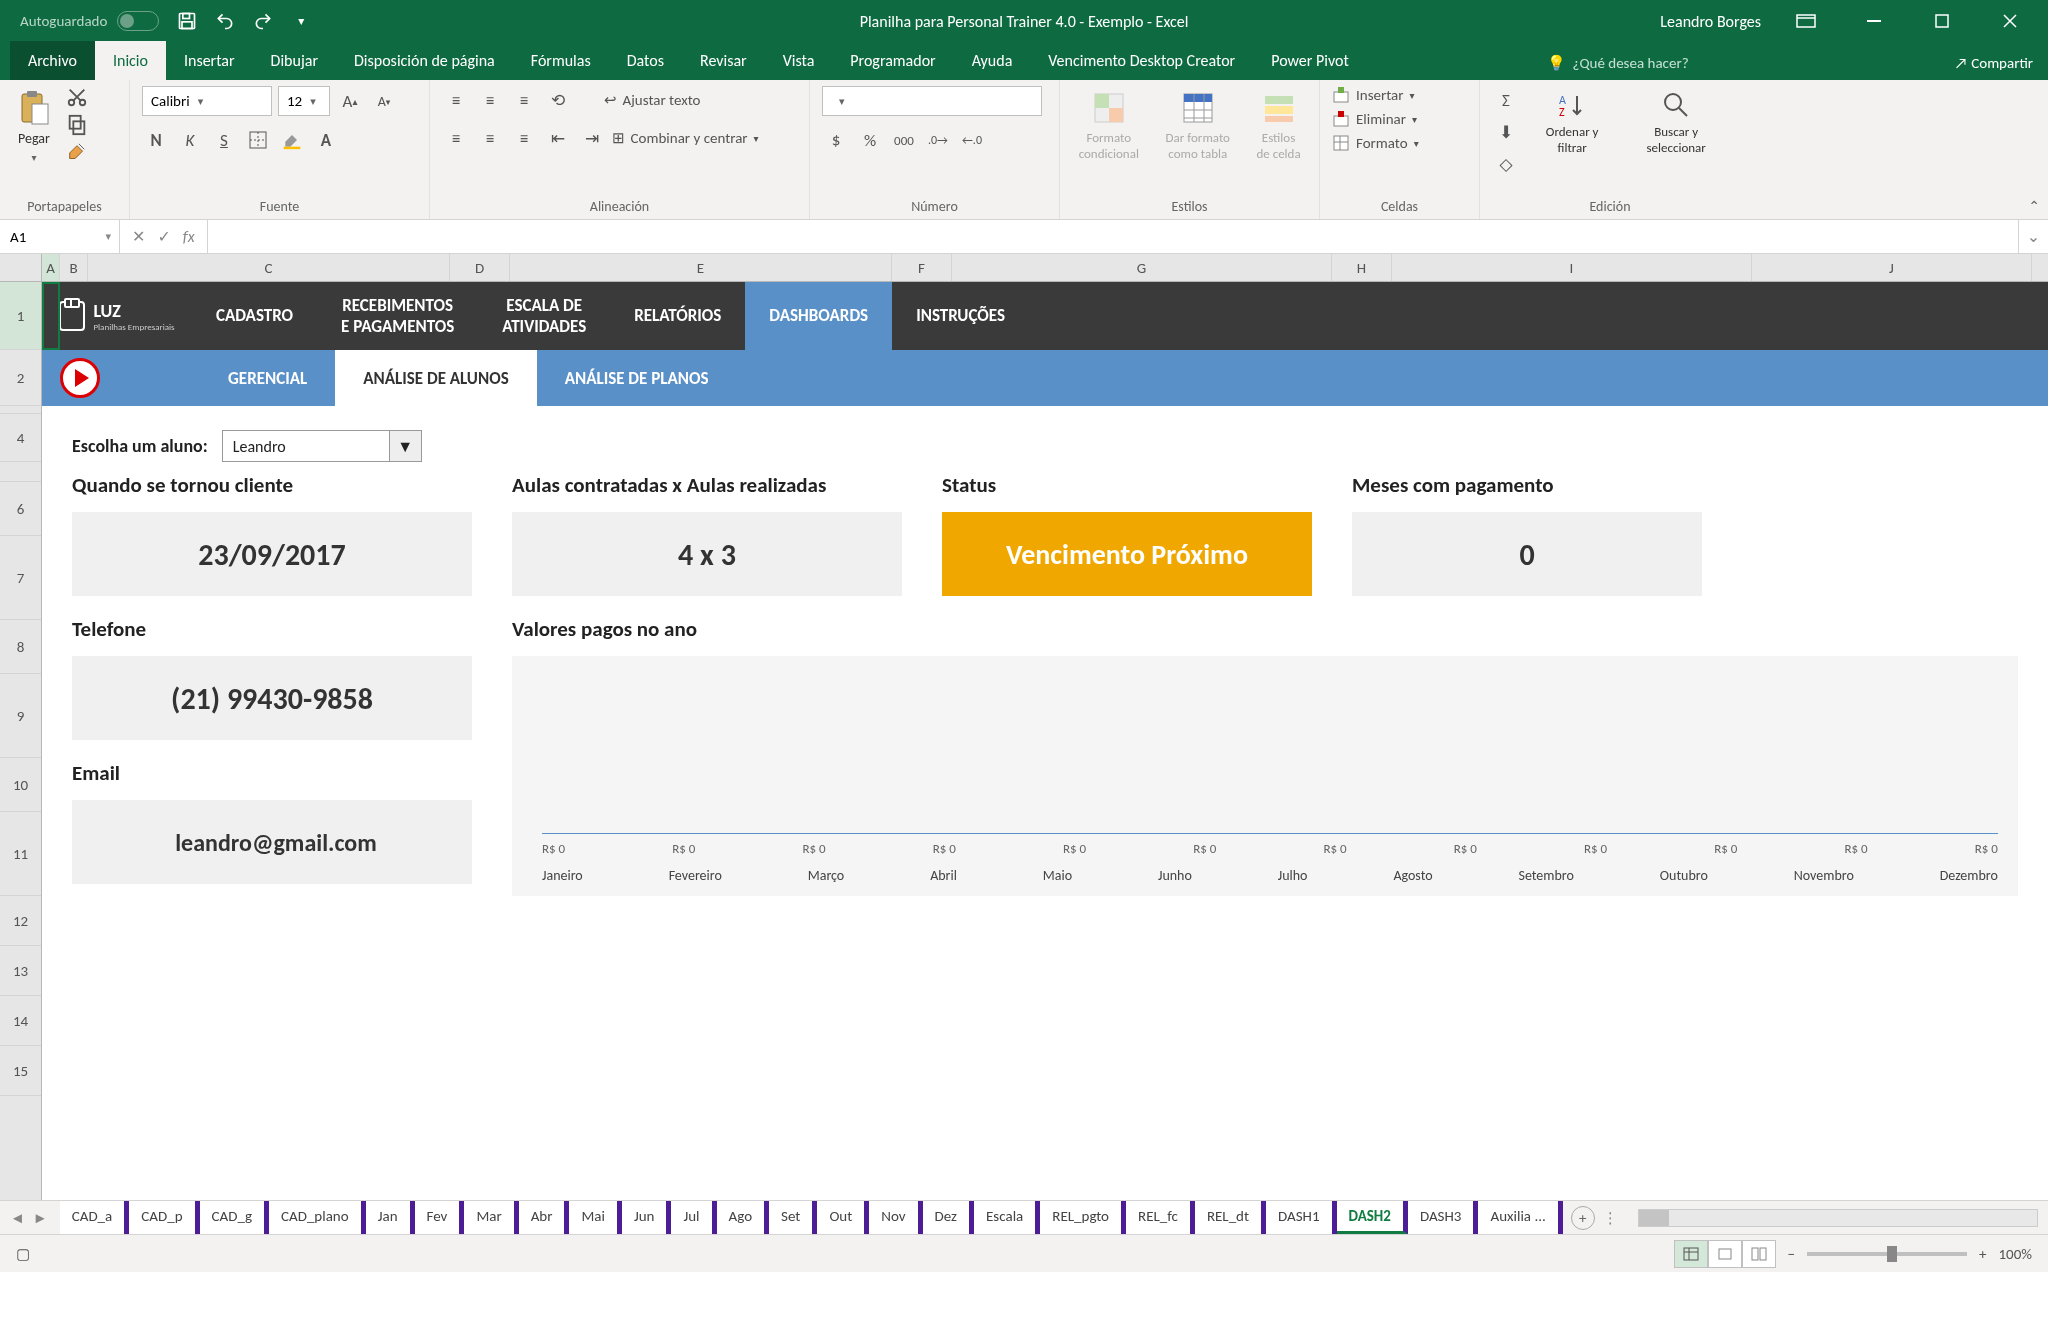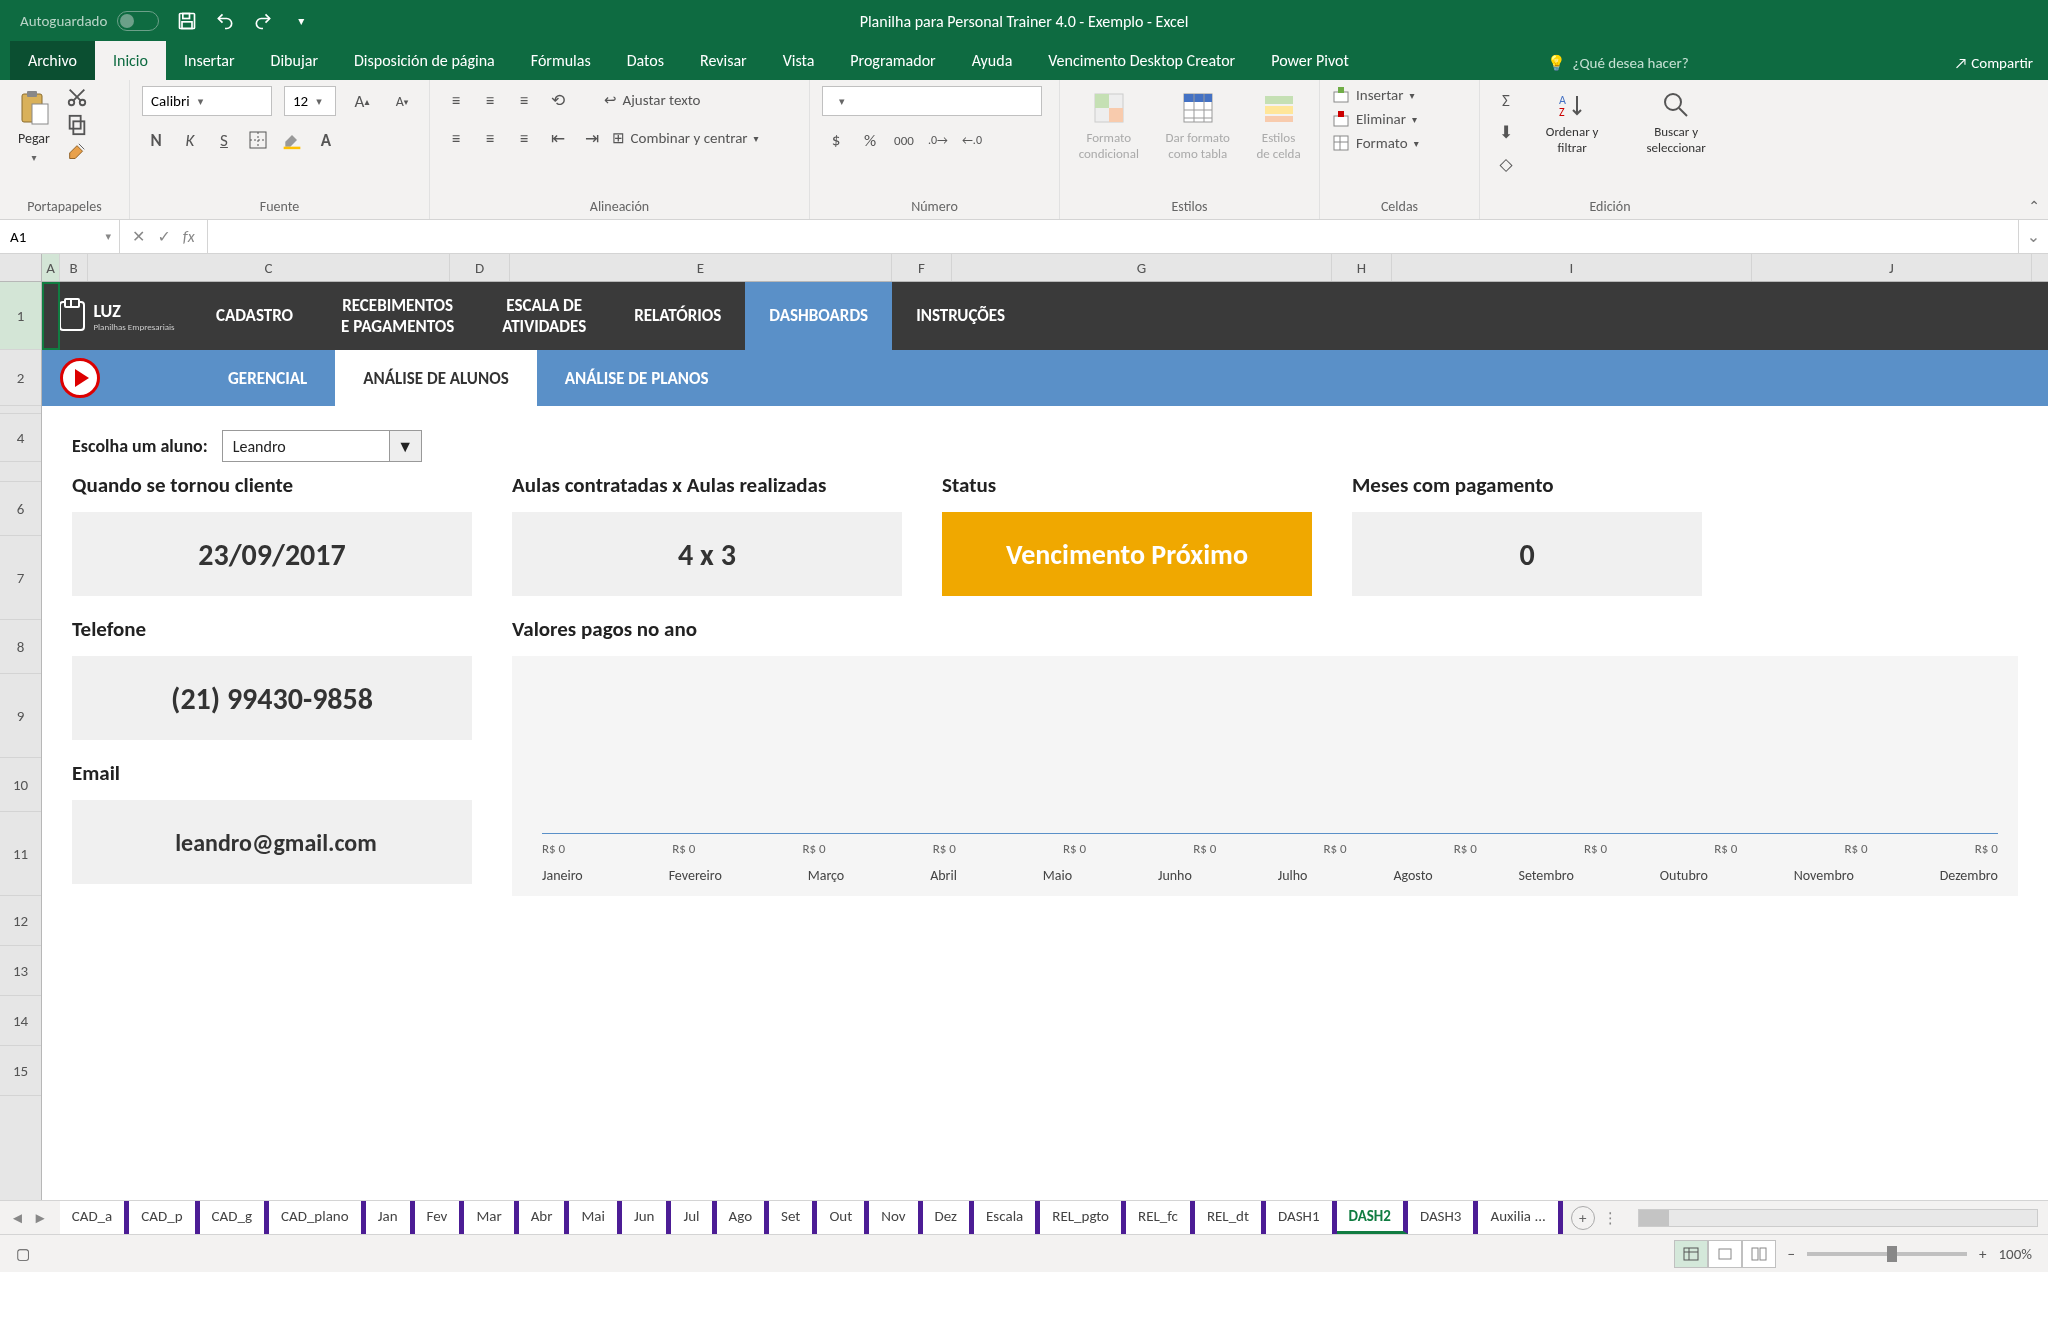--- a/index.html
+++ b/index.html
@@ -26,21 +26,21 @@
 
 
 .ribbon { height: 140px; background: #f3f2f1; border-bottom: 1px solid #d4d4d4; display: flex; }
 .rgroup { border-right: 1px solid #e1e1e1; padding: 6px 12px 4px; display: flex; flex-direction: column; justify-content: space-between; }
 .rgroup-label { text-align: center; font-size: 14px; color: #666; }
 .rgroup-body { display: flex; gap: 10px; align-items: flex-start; flex: 1; }
 .big-btn { display: flex; flex-direction: column; align-items: center; gap: 4px; font-size: 14px; color: #333; padding: 4px; }
 .big-icon { width: 36px; height: 36px; }
 .small-icons-col { display: flex; flex-direction: column; gap: 6px; }
 .small-icon { width: 22px; height: 22px; }
-.font-row { display: flex; gap: 12px; align-items: center; }
+.font-row { display: flex; gap: 6px; align-items: center; }
 .dropdown { border: 1px solid #c0c0c0; background: #fff; height: 30px; display: flex; align-items: center; padding: 0 8px; font-size: 15px; position: relative; }
 .dropdown::after { content: '▾'; margin-left: 8px; color: #666; font-size: 11px; }
 .icon-btn { width: 28px; height: 28px; display: flex; align-items: center; justify-content: center; color: #555; font-size: 17px; }
 .icon-row { display: flex; gap: 6px; }
 .col-stack { display: flex; flex-direction: column; gap: 10px; }
 .ribbon-text-btn { display: flex; align-items: center; gap: 6px; font-size: 15px; color: #555; }
 .collapse-ribbon { position: absolute; right: 8px; bottom: 4px; font-size: 14px; color: #666; }
 
 
 .formula-bar { height: 34px; border-bottom: 1px solid #d4d4d4; display: flex; align-items: stretch; background: #fff; }
@@ -145,20 +145,44 @@
     </div>
     <div class="title-icon">
       <svg width="22" height="20" viewBox="0 0 24 24" fill="none" stroke="#fff" stroke-width="2">
           <path d="M15 14l5-5-5-5"></path>
           <path d="M20 9H10a6 6 0 0 0 0 12h2"></path>
         </svg>
     </div>
     <div class="title-icon" style="font-size:12px">▾</div>
   </div>
   <div class="title-center">Planilha para Personal Trainer 4.0 -  Exemplo  -  Excel</div>
+  <div class="title-right">
+    <span>Leandro Borges</span>
+    <div class="win-btn">
+      <svg width="20" height="14" viewBox="0 0 20 14" fill="none" stroke="#fff" stroke-width="1.5">
+          <rect x="1" y="1" width="18" height="12"></rect>
+          <path d="M1 4h18"></path>
+        </svg>
+    </div>
+    <div class="win-btn">
+        <svg width="14" height="2">
+          <rect width="14" height="2" fill="#fff"></rect>
+        </svg>
+      </div>
+    <div class="win-btn">
+        <svg width="14" height="14" fill="none" stroke="#fff" stroke-width="1.5">
+          <rect x="1" y="1" width="12" height="12"></rect>
+        </svg>
+      </div>
+    <div class="win-btn">
+        <svg width="14" height="14" stroke="#fff" stroke-width="1.5">
+          <path d="M1 1l12 12M13 1L1 13"></path>
+        </svg>
+      </div>
+  </div>
 </div>
 
 <div class="menu-tabs">
   <div class="menu-tab file">Archivo</div>
   <div class="menu-tab active">Inicio</div>
   <div class="menu-tab">Insertar</div>
   <div class="menu-tab">Dibujar</div>
   <div class="menu-tab">Disposición de página</div>
   <div class="menu-tab">Fórmulas</div>
   <div class="menu-tab">Datos</div>

